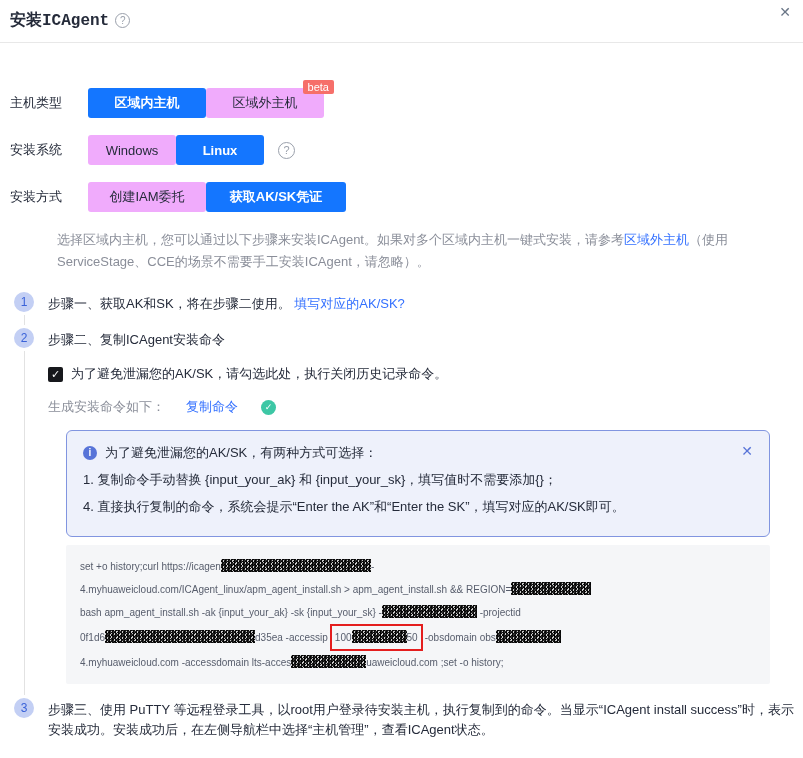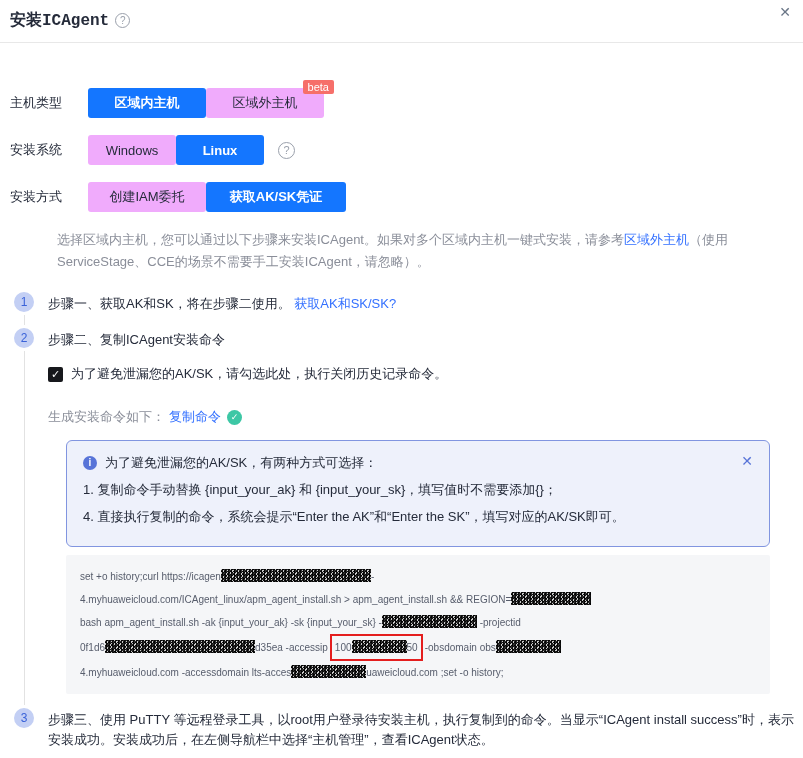--- a/index.html
+++ b/index.html
@@ -46,21 +46,21 @@
     color:var(--step-num);font-size:12px;display:flex;align-items:center;
     justify-content:center;flex:none;}
   .rail-line{flex:1;width:1px;background:#e2e2e2;margin:3px 0;}
   .step-body{flex:1;padding-left:8px;font-size:13px;line-height:20px;padding-bottom:14px;}
   .step-title{padding-top:2px;}
   
   .chk-row{display:flex;align-items:center;margin-top:14px;}
   .checkbox{width:15px;height:15px;border-radius:2px;background:#17181c;color:#fff;
     font-size:11px;display:inline-flex;align-items:center;justify-content:center;
     margin-right:8px;cursor:pointer;flex:none;}
-  .gen-row{display:flex;align-items:center;margin-top:23px;color:var(--text-gray);}
+  .gen-row{display:flex;align-items:center;margin-top:13px;color:var(--text-gray);gap:17px;}
   .gen-row a{margin-left:4px;}
   .ok-circ{width:15px;height:15px;border-radius:50%;background:var(--success);color:#fff;
     font-size:9px;display:inline-flex;align-items:center;justify-content:center;margin-left:6px;}
   
   .alert{position:relative;border:1px solid var(--alert-border);background:var(--alert-bg);
     border-radius:6px;padding:12px 40px 12px 16px;font-size:13px;line-height:20px;}
   .alert.inner{margin:13px 33px 0 18px;}
   .alert .a-line{margin-bottom:7px;display:flex;align-items:flex-start;}
   .alert .a-line:last-child{margin-bottom:0;}
   .info-circ{width:14px;height:14px;border-radius:50%;background:var(--alert-blue);color:#fff;
@@ -115,21 +115,21 @@
 
   <div class="steps">
 
     <div class="step">
       <div class="rail">
         <span class="circ">1</span>
         <span class="rail-line"></span>
       </div>
       <div class="step-body">
         <div class="step-title"><span>步骤一、获取AK和SK，将在步骤二使用。</span>
-          <a class="lnk">获取AK和SK/SK?</a>
+          <a class="lnk">填写对应的AK/SK?</a>
         </div>
       </div>
     </div>
 
     <div class="step">
       <div class="rail">
         <span class="circ">2</span>
         <span class="rail-line"></span>
       </div>
       <div class="step-body">

